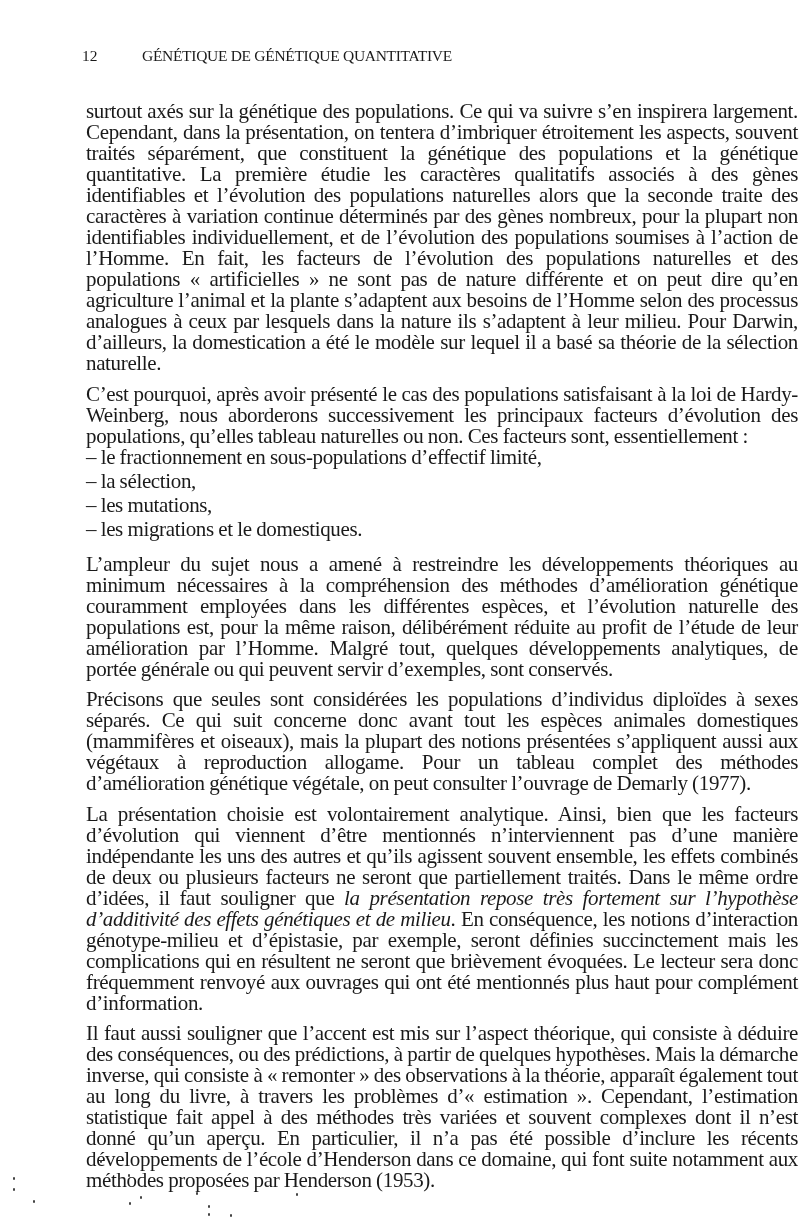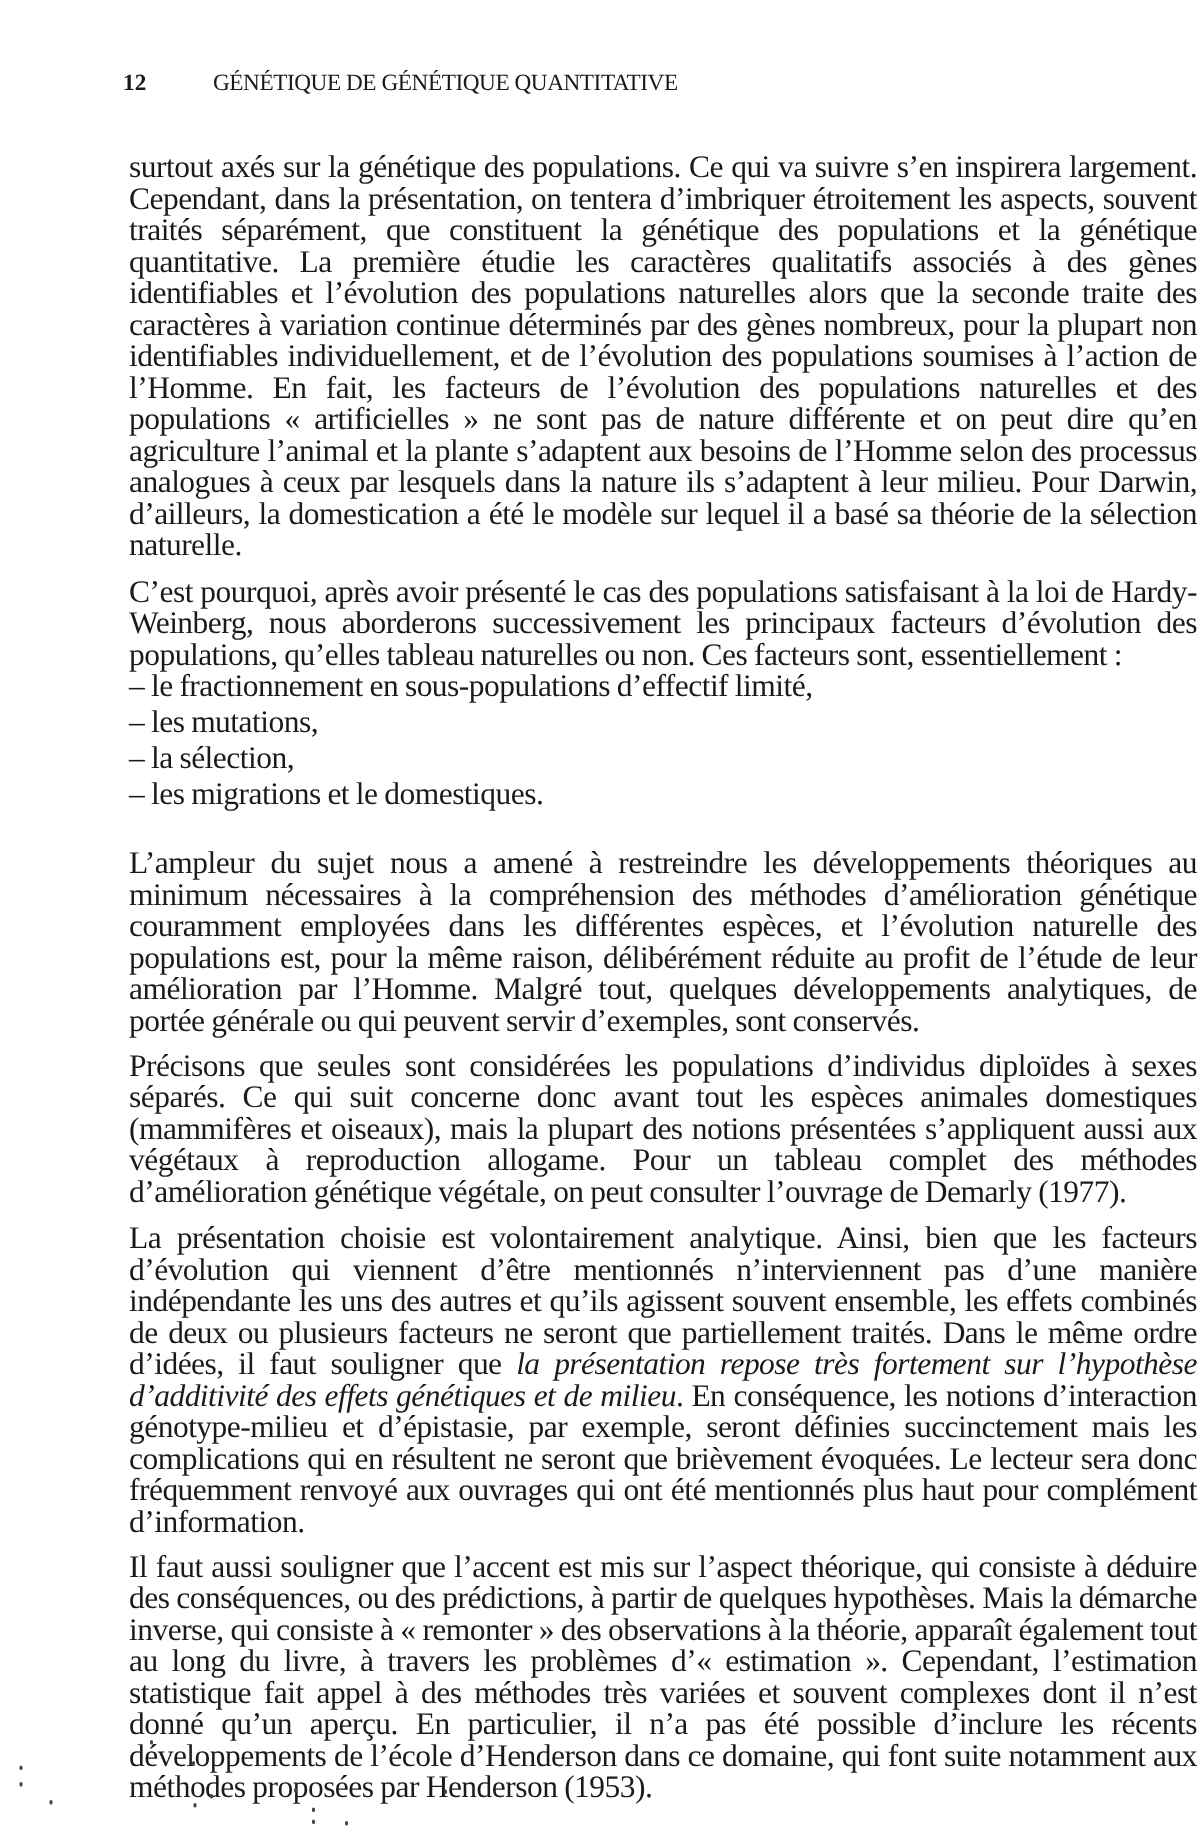--- a/index.html
+++ b/index.html
@@ -6,50 +6,50 @@
     body {
       width: 800px; height: 1217px; position: relative; overflow: hidden;
       font-family: "Liberation Serif", "DejaVu Serif", serif;
       color: #1a1a1a;
     }
     .running-head {
       position: absolute; left: 82px; top: 47px;
       font-size: 15.5px; letter-spacing: 0.1px;
       display: flex; align-items: baseline;
     }
-    .running-head .pnum { width: 60px; font-weight: bold; }
+    .running-head .pnum { width: 60px; }
     .running-head .title { letter-spacing: -0.3px; }
     .content {
       position: absolute; left: 86px; top: 101px; width: 712px;
       font-size: 21px; line-height: 21px;
       text-align: justify; hyphens: manual;
       letter-spacing: -0.35px; word-spacing: -0.4px;
     }
     .content p { margin: 0 0 9.5px 0; }
     .content p.tight { margin-bottom: 0; }
-    .content ul { list-style: none; margin: 0 0 25px 0; padding: 0; }
+    .content ul { list-style: none; margin: 0 0 14px 0; padding: 0; }
     .content ul li { margin: 0 0 3px 0; }
     .content em { font-style: italic; }
     .speck { position: absolute; width: 2px; height: 3px; background: #444; border-radius: 1px; }
   </style>
 </head>
 <body>
 
 <div class="running-head">
   <span class="pnum">12</span>
   <span class="title">GÉNÉTIQUE DE GÉNÉTIQUE QUANTITATIVE</span>
 </div>
 
 <div class="content">
   <p>surtout axés sur la génétique des populations. Ce qui va suivre s’en inspirera largement. Cependant, dans la présentation, on tentera d’imbriquer étroitement les aspects, souvent traités séparément, que constituent la génétique des populations et la génétique quantitative. La première étudie les caractères qualitatifs associés à des gènes identifiables et l’évolution des populations naturelles alors que la seconde traite des caractères à variation continue déterminés par des gènes nombreux, pour la plupart non identifiables individuellement, et de l’évolution des populations soumises à l’action de l’Homme. En fait, les facteurs de l’évolution des populations naturelles et des populations « artificielles » ne sont pas de nature différente et on peut dire qu’en agriculture l’animal et la plante s’adaptent aux besoins de l’Homme selon des processus analogues à ceux par lesquels dans la nature ils s’adaptent à leur milieu. Pour Darwin, d’ailleurs, la domestication a été le modèle sur lequel il a basé sa théorie de la sélection naturelle.</p>
   <p class="tight">C’est pourquoi, après avoir présenté le cas des populations satisfaisant à la loi de Hardy-Weinberg, nous aborderons successivement les principaux facteurs d’évolution des populations, qu’elles tableau naturelles ou non. Ces facteurs sont, essentiellement :</p>
   <ul>
     <li>– le fractionnement en sous-populations d’effectif limité,</li>
+    <li>– la sélection,</li>
     <li>– les mutations,</li>
-    <li>– la sélection,</li>
     <li>– les migrations et le domestiques.</li>
   </ul>
   <p>L’ampleur du sujet nous a amené à restreindre les développements théoriques au minimum nécessaires à la compréhension des méthodes d’amélioration génétique couramment employées dans les différentes espèces, et l’évolution naturelle des populations est, pour la même raison, délibérément réduite au profit de l’étude de leur amélioration par l’Homme. Malgré tout, quelques développements analytiques, de portée générale ou qui peuvent servir d’exemples, sont conservés.</p>
   <p>Précisons que seules sont considérées les populations d’individus diploïdes à sexes séparés. Ce qui suit concerne donc avant tout les espèces animales domestiques (mammifères et oiseaux), mais la plupart des notions présentées s’appliquent aussi aux végétaux à reproduction allogame. Pour un tableau complet des méthodes d’amélioration génétique végétale, on peut consulter l’ouvrage de Demarly (1977).</p>
   <p><span>La présentation choisie est volontairement analytique. Ainsi, bien que les facteurs d’évolution qui viennent d’être mentionnés n’interviennent pas d’une manière indépendante les uns des autres et qu’ils agissent souvent ensemble, les effets combinés de deux ou plusieurs facteurs ne seront que partiellement traités. Dans le même ordre d’idées, il faut souligner que </span><em>la présentation repose très fortement sur l’hypothèse d’additivité des effets génétiques et de milieu</em><span>. En conséquence, les notions d’interaction génotype-milieu et d’épistasie, par exemple, seront définies succinctement mais les complications qui en résultent ne seront que brièvement évoquées. Le lecteur sera donc fréquemment renvoyé aux ouvrages qui ont été mentionnés plus haut pour complément d’information.</span></p>
   <p>Il faut aussi souligner que l’accent est mis sur l’aspect théorique, qui consiste à déduire des conséquences, ou des prédictions, à partir de quelques hypothèses. Mais la démarche inverse, qui consiste à « remonter » des observations à la théorie, apparaît également tout au long du livre, à travers les problèmes d’« estimation ». Cependant, l’estimation statistique fait appel à des méthodes très variées et souvent complexes dont il n’est donné qu’un aperçu. En particulier, il n’a pas été possible d’inclure les récents développements de l’école d’Henderson dans ce domaine, qui font suite notamment aux méthodes proposées par Henderson (1953).</p>
 </div>
 
 <div class="speck" style="left:100px;top:1160px;"></div>
 <div class="speck" style="left:13px;top:1177px;"></div>

